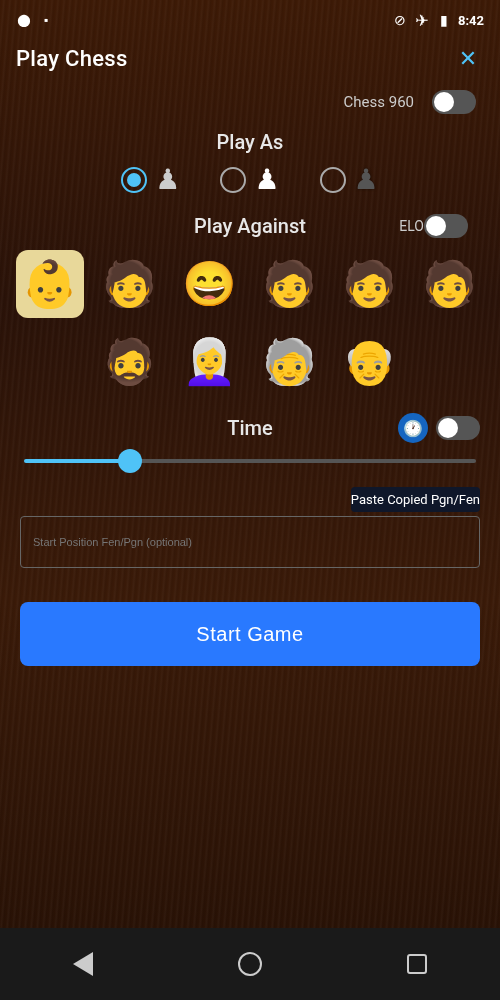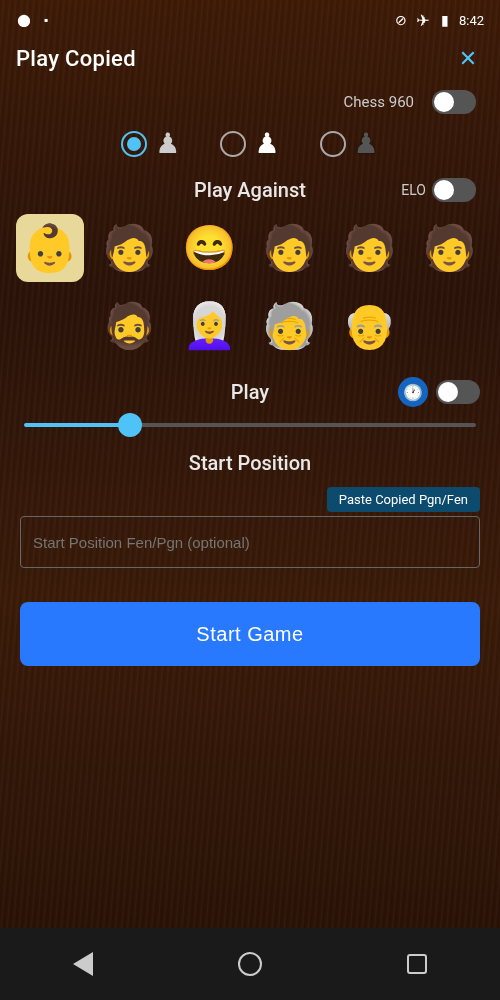--- a/index.html
+++ b/index.html
@@ -207,24 +207,23 @@
     .play-against-header {
       display: flex;
       justify-content: center;
       align-items: center;
       margin-bottom: 12px;
       position: relative;
     }
 
     .elo-toggle-group {
       position: absolute;
-      right: 4px;
-      display: flex;
-      align-items: center;
-      gap: 6px;
+      right: 12px;
+      display: flex;
+      align-items: center;
     }
 
     .elo-label {
       color: #ccc;
       font-size: 14px;
     }
 
     .opponents-grid {
       display: flex;
       flex-direction: column;
@@ -305,36 +304,36 @@
       margin-bottom: 20px;
     }
 
     .paste-tooltip {
       display: flex;
       justify-content: flex-end;
       margin-bottom: 4px;
     }
 
     .paste-btn {
-      background: #0c4a6e;
+      background: #0f172a;
       color: #fff;
       font-size: 13px;
-      padding: 5px 12px;
+      padding: 5px 0;
       border-radius: 4px;
       cursor: pointer;
     }
 
     .fen-input {
       width: 100%;
       height: 52px;
       background: transparent;
       border: 1px solid #666;
       border-radius: 4px;
       color: #aaa;
-      font-size: 15px;
+      font-size: 11px;
       padding: 8px 12px;
       outline: none;
     }
 
     
     .start-game-section {
       position: relative;
       z-index: 10;
       padding: 0 20px;
       margin-top: 10px;
@@ -423,37 +422,38 @@
 
 <div class="status-bar">
   <div class="status-left">
     <span class="status-icon">⬤</span>
     <span class="status-icon">▪</span>
   </div>
   <div class="status-right">
     <span class="status-icon" style="font-size:14px;">⊘</span>
     <span class="status-icon" style="font-size:16px;">✈</span>
     <span class="status-icon" style="font-size:14px;">▮</span>
-    <span style="font-weight:400;">8:42</span>
+    <span style="font-weight:700;">8:42</span>
   </div>
 </div>
 
 <div class="app-header">
-  <span class="app-title">Play Copied</span>
+  <span class="app-title">Play Chess</span>
   <div class="close-btn">✕</div>
 </div>
 
 <div class="main-content">
 
   <div class="chess960-row">
     <span class="chess960-label">Chess 960</span>
     <div class="toggle"></div>
   </div>
 
   <div class="play-as-section">
+    <div class="section-title">Play As</div>
     <div class="play-as-options">
 
       <div class="play-as-option">
         <div class="radio-btn selected">
         </div>
         <span class="chess-piece-icon">♟</span>
       </div>
 
       <div class="play-as-option">
         <div class="radio-btn"></div>
@@ -489,33 +489,32 @@
         <div class="opponent-face" style="font-size:44px;">🧔</div>
         <div class="opponent-face" style="font-size:44px;">👩‍🦳</div>
         <div class="opponent-face" style="font-size:44px;">🧓</div>
         <div class="opponent-face" style="font-size:44px;">👴</div>
       </div>
     </div>
   </div>
 
   <div class="time-section">
     <div class="time-header">
-      <div class="section-title" style="margin-bottom:0;">Play</div>
+      <div class="section-title" style="margin-bottom:0;">Time</div>
       <div class="time-icons">
         <div class="clock-icon">🕐</div>
         <div class="toggle"></div>
       </div>
     </div>
     <div class="slider-container">
       <input type="range" min="0" max="100" value="22" style="width: 100%;">
     </div>
   </div>
 
   <div class="start-position-section">
-    <div class="section-title">Start Position</div>
     <div class="paste-tooltip">
       <div class="paste-btn">Paste Copied Pgn/Fen</div>
     </div>
     <input type="text" class="fen-input" placeholder="Start Position Fen/Pgn (optional)" style="">
   </div>
 
 </div>
 
 <div class="start-game-section">
   <button class="start-game-btn">Start Game</button>

